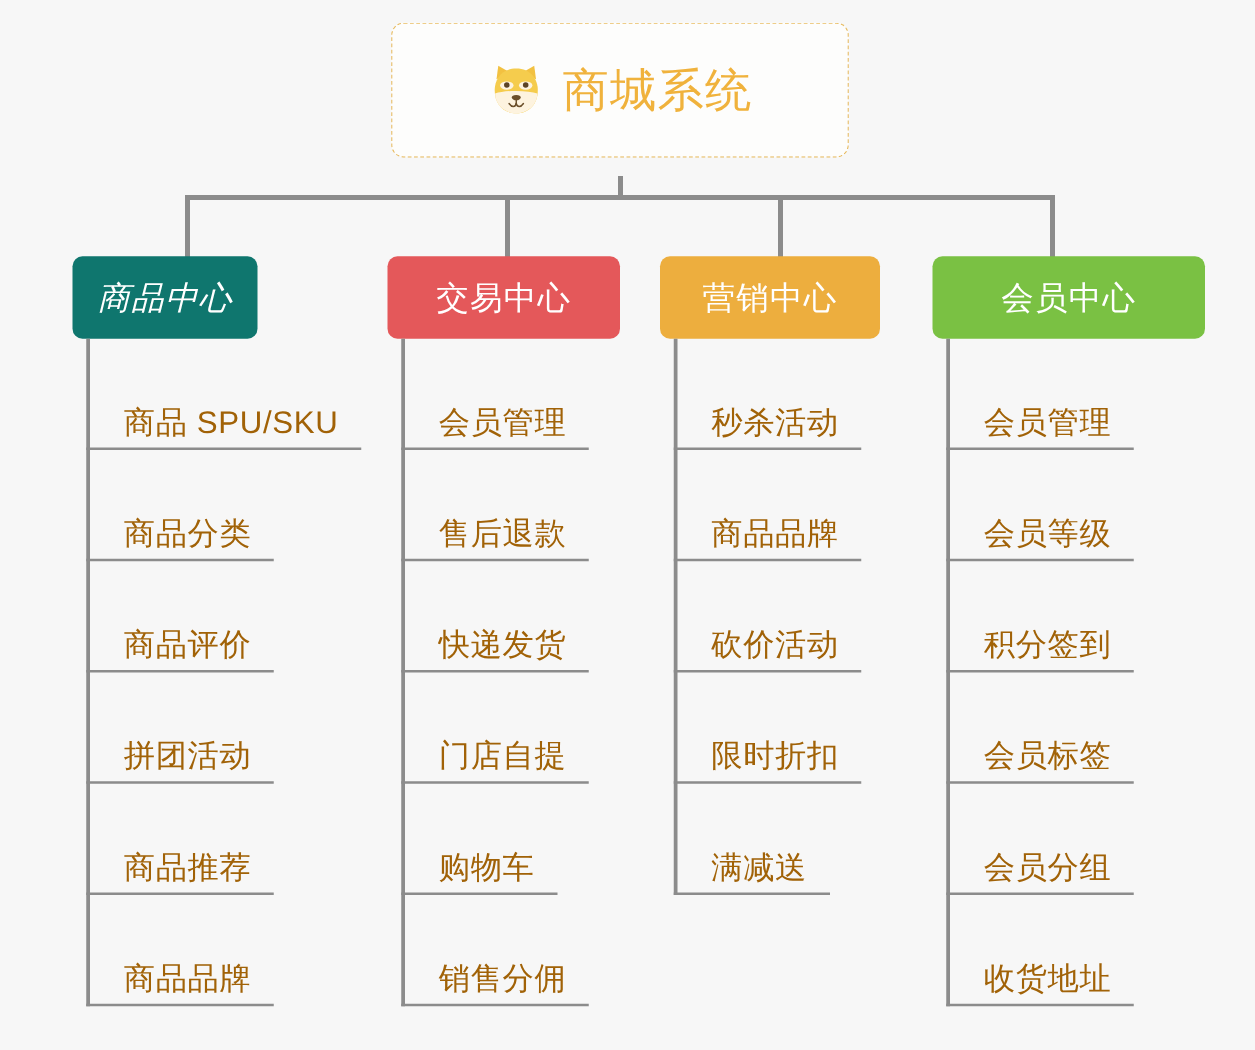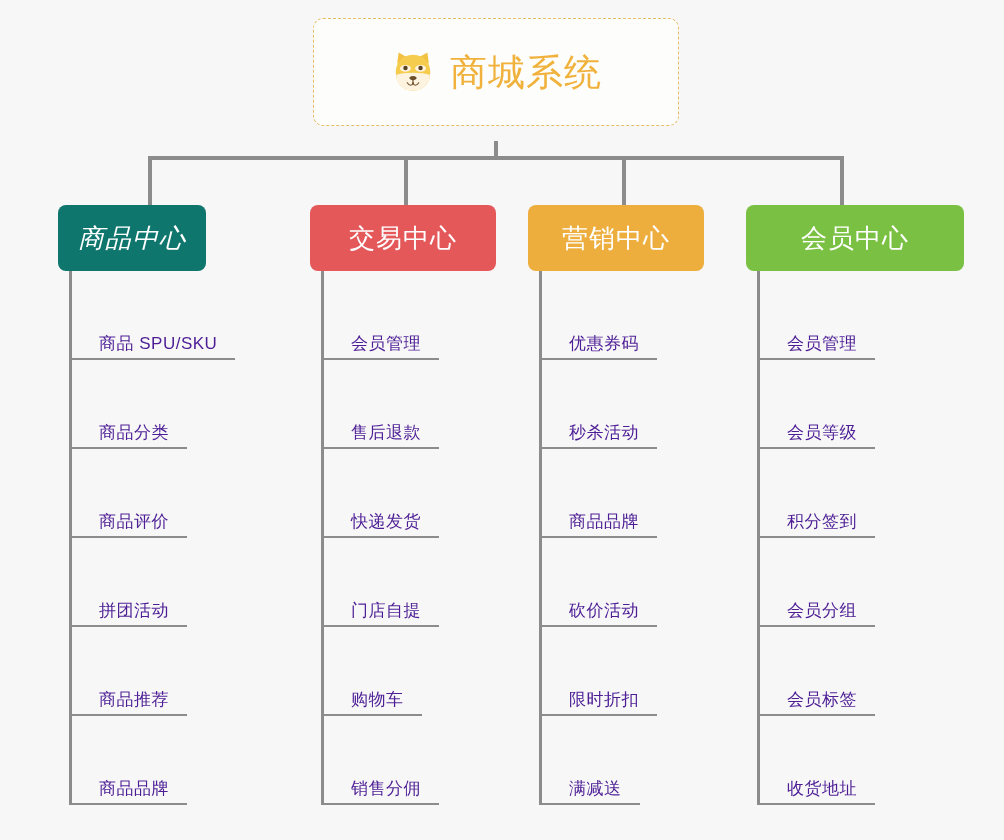--- a/index.html
+++ b/index.html
@@ -102,22 +102,22 @@
     padding-left: 11px;
   }
   .leaf-underline {
     position: relative;
     border-bottom: 2px solid #8c8c8c;
     padding: 0 0 4px 30px;
     display: inline-block;
     white-space: nowrap;
   }
   .leaf-label {
-    font-size: 17px;
-    color: #4c1d95;
+    font-size: 25px;
+    color: #a16207;
     line-height: 1.25;
     letter-spacing: 0.5px;
     padding-right: 18px;
     display: inline-block;
   }
 </style>
 </head>
 <body>
 
 <div id="mindmap">
@@ -241,25 +241,20 @@
   </div>
 
   <div class="branch" style="left:528px; width:200px;">
     <div class="branch-header" style="background:#edae3e; width:176px;">
       <span>营销中心</span>
     </div>
     <div class="leaf-list">
       <div class="leaf-spine"></div>
       <div class="leaf-item">
         <span class="leaf-underline">
-          <span class="leaf-label">优惠券码</span>
-        </span>
-      </div>
-      <div class="leaf-item">
-        <span class="leaf-underline">
           <span class="leaf-label">秒杀活动</span>
         </span>
       </div>
       <div class="leaf-item">
         <span class="leaf-underline">
           <span class="leaf-label">商品品牌</span>
         </span>
       </div>
       <div class="leaf-item">
         <span class="leaf-underline">
@@ -295,29 +290,29 @@
           <span class="leaf-label">会员等级</span>
         </span>
       </div>
       <div class="leaf-item">
         <span class="leaf-underline">
           <span class="leaf-label">积分签到</span>
         </span>
       </div>
       <div class="leaf-item">
         <span class="leaf-underline">
+          <span class="leaf-label">会员标签</span>
+        </span>
+      </div>
+      <div class="leaf-item">
+        <span class="leaf-underline">
           <span class="leaf-label">会员分组</span>
         </span>
       </div>
       <div class="leaf-item">
         <span class="leaf-underline">
-          <span class="leaf-label">会员标签</span>
-        </span>
-      </div>
-      <div class="leaf-item">
-        <span class="leaf-underline">
           <span class="leaf-label">收货地址</span>
         </span>
       </div>
     </div>
   </div>
 
 </div>
 
 </body></html>

